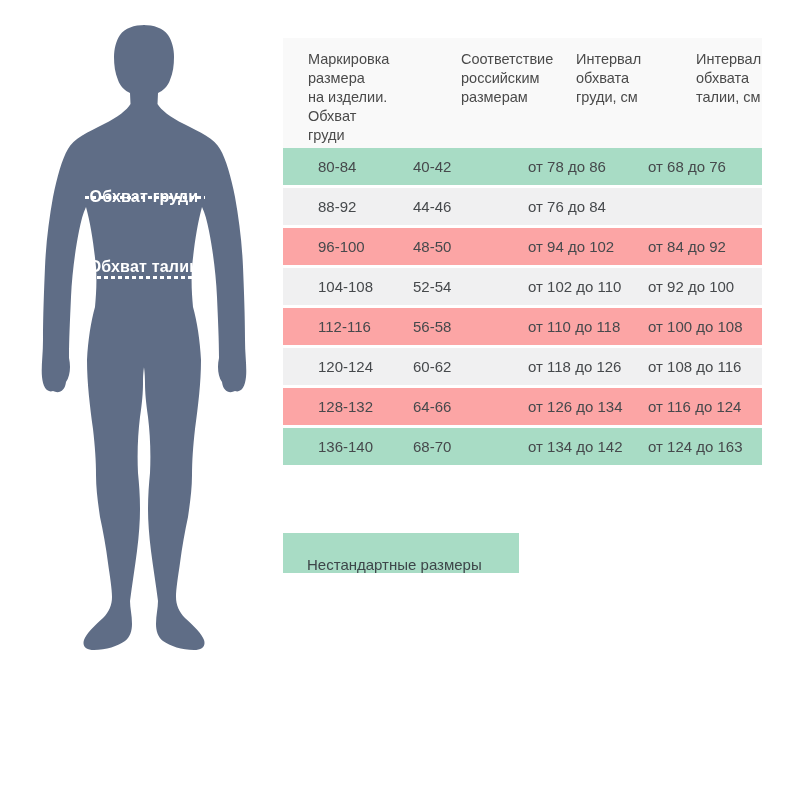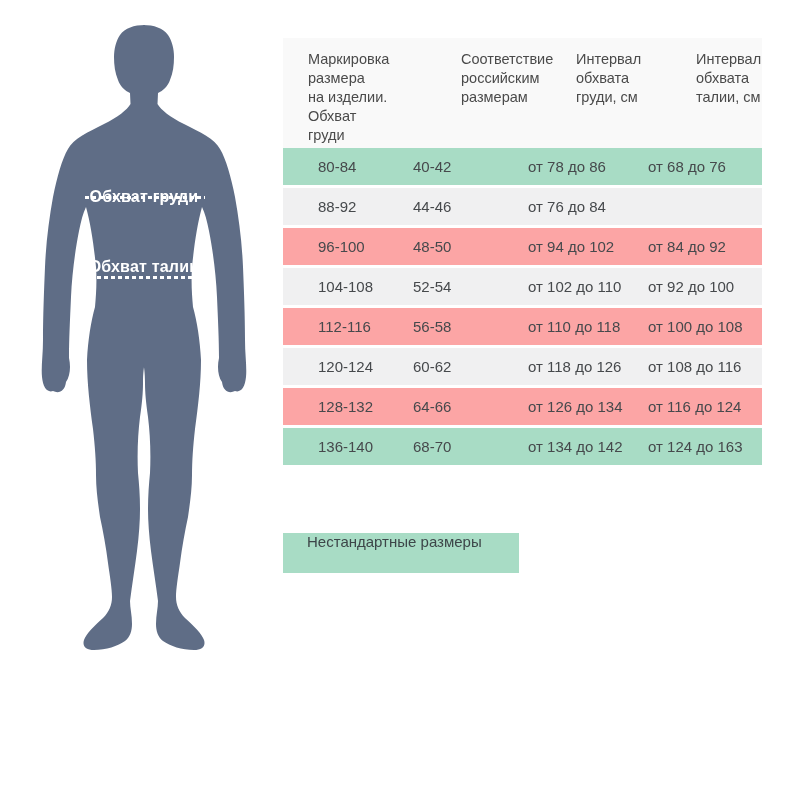--- a/index.html
+++ b/index.html
@@ -46,21 +46,21 @@
   .trow.white{background-color:#fca5a5;}
   .cell{
     display:flex;align-items:center;font-size:15px;color:#46494c;
     box-sizing:border-box;
   }
   .cell:nth-child(1){padding-left:35px;}
   .cell:nth-child(n+2){padding-left:5px;}
   
   .badge{
     position:absolute;left:283px;top:533px;width:236px;height:40px;
-    background:#a8dcc5;display:flex;align-items:flex-start;box-sizing:border-box;
+    background:#a8dcc5;display:flex;align-items:flex-end;box-sizing:border-box;
     padding-left:24px;font-size:15px;color:#3d4649;cursor:pointer;
   }
 </style>
 </head>
 <body>
 
 <div class="figure-area">
   <svg width="228" height="625" viewBox="0 0 228 625" aria-hidden="true">
     <g fill="#5f6d86">
       <path id="half-body" d="

